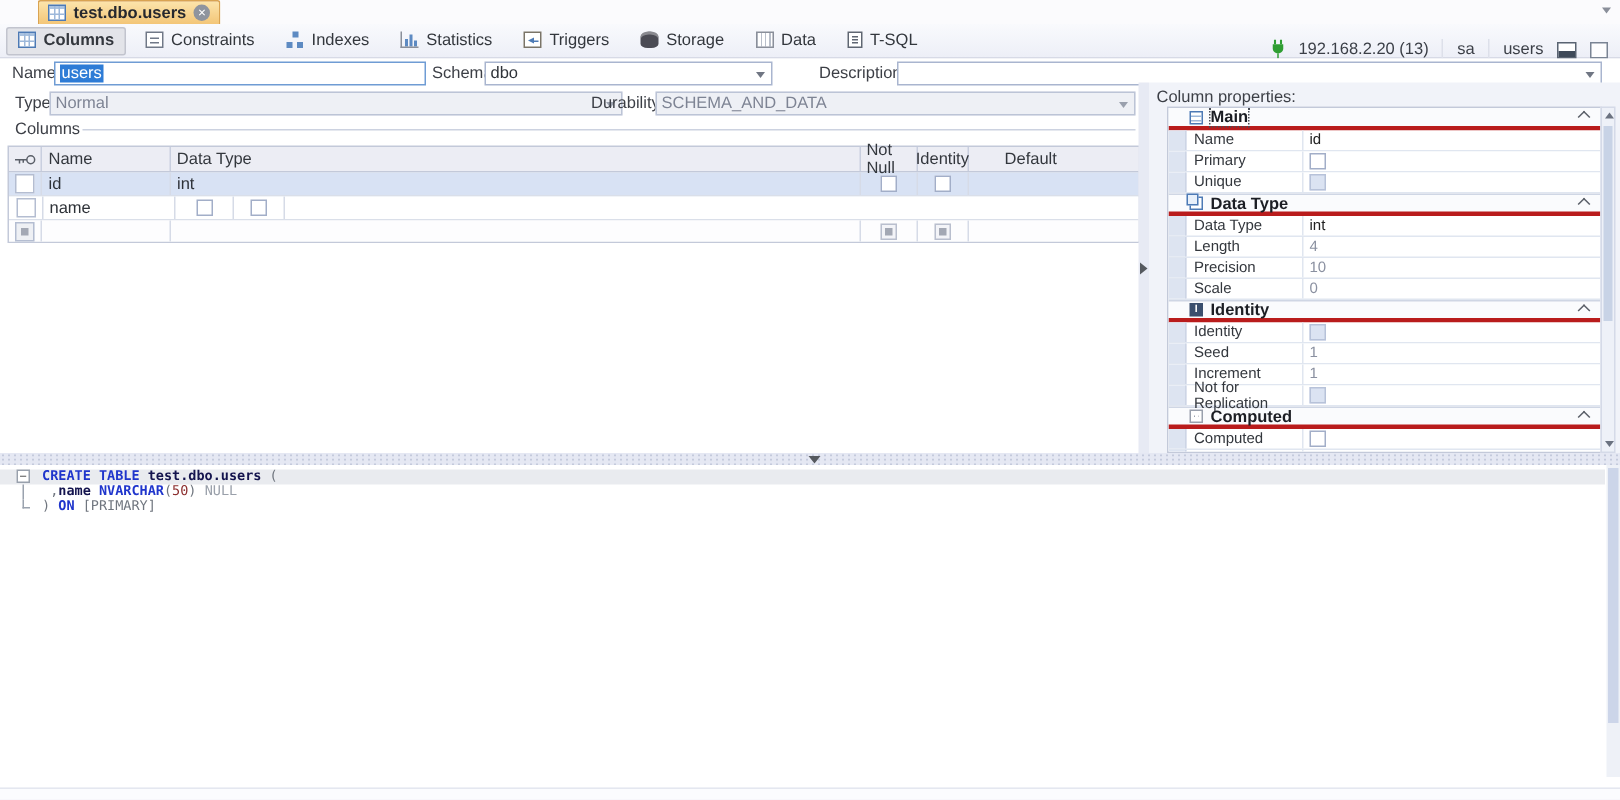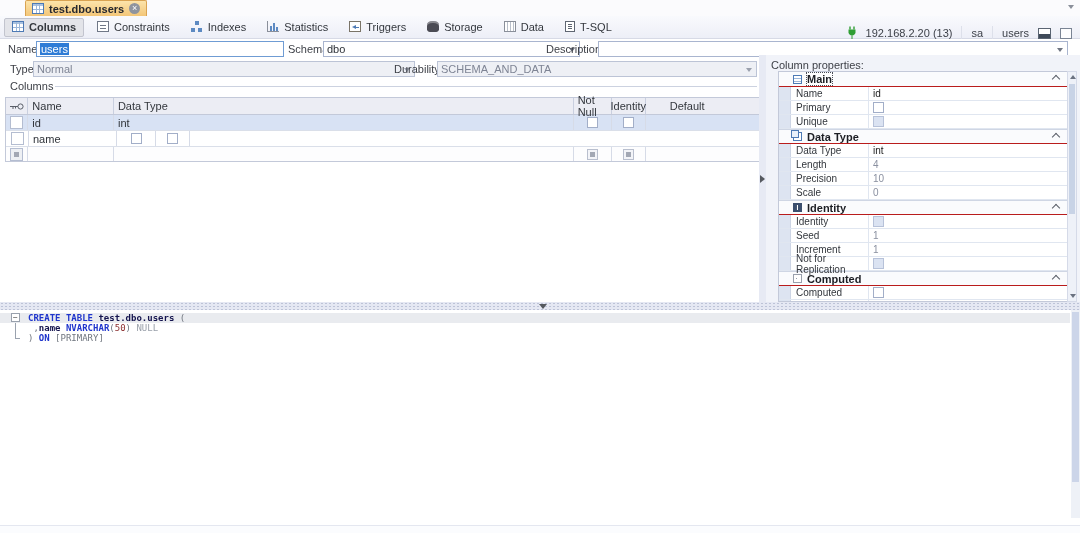--- a/index.html
+++ b/index.html
@@ -78,21 +78,21 @@
   
   .vsplit{position:absolute;left:759px;top:55px;width:7px;height:247px;background:#e7eaf4;}
   .vsplit::after{content:"";position:absolute;left:1px;top:120px;border-top:4px solid transparent;border-bottom:4px solid transparent;border-left:5px solid #55595f;}
   .hsplit{position:absolute;left:0;top:302px;width:1080px;height:8px;background:#e5e8f3;
     background-image:radial-gradient(#bdc3d7 0.8px,transparent 0.9px);background-size:4px 3px;}
   .hsplit::after{content:"";position:absolute;left:539px;top:2px;border-left:4px solid transparent;border-right:4px solid transparent;border-top:5px solid #55595f;}
   
   .props{position:absolute;left:766px;top:55px;width:314px;height:247px;background:#f1f3f9;box-sizing:border-box;}
   .ptitle{position:absolute;left:5px;top:4px;color:#3c3f46;}
   .pgrid{position:absolute;left:12px;top:16px;width:290px;height:231px;border:1px solid #c3c9d9;background:#fff;overflow:hidden;box-sizing:border-box;}
-  .pgroup-h{display:flex;align-items:center;height:15px;background:#fafbfd;border-bottom:1px solid #b91c1c;padding-left:14px;gap:5px;font-weight:bold;color:#1c1e24;box-sizing:border-box;}
+  .pgroup-h{display:flex;align-items:center;height:15px;background:#fafbfd;border-bottom:3px solid #b91c1c;padding-left:14px;gap:5px;font-weight:bold;color:#1c1e24;box-sizing:border-box;}
   .pgroup-h + .pgroup-h, .prow + .pgroup-h{border-top:1px solid #cfd6e4;}
   .plabel.focus{outline:1px dotted #4a4e57;background:#fff;}
   .chev{margin-left:auto;margin-right:8px;width:5px;height:5px;border-left:1px solid #5a5f68;border-top:1px solid #5a5f68;transform:rotate(45deg);flex:none;}
   .prow{display:flex;height:14px;border-bottom:1px solid #e0e6f0;background:#fff;box-sizing:border-box;}
   .gut{width:11px;background:#dde4f1;border-right:1px solid #cdd5e5;flex:none;}
   .pname{width:78px;padding:0 5px;display:flex;align-items:center;color:#33373d;border-right:1px solid #e0e6f0;box-sizing:border-box;font-size:10px;}
   .pval{flex:1;display:flex;align-items:center;padding:0 4px;color:#222;font-size:10px;}
   .pval.muted{color:#8a90a0;}
   .pi{width:9px;height:9px;flex:none;position:relative;box-sizing:border-box;}
   .pi-main{border:1px solid #4d7ab5;background:#fff;}
@@ -189,21 +189,21 @@
   <span class="win-b"></span>
 </div>
 
 <div class="abs" style="left:0;top:39px;width:1080px;height:263px;background:#fff;"></div>
 
 <span class="flabel" style="left:8px;top:43px;">Name:</span>
 <div class="ctl focus" style="left:36px;top:41px;width:248px;">
   <span class="selection">users</span>
 </div>
 <span class="flabel" style="left:288px;top:43px;">Schema:</span>
-<div class="ctl dd" style="left:323px;top:41px;width:257px;">
+<div class="ctl dd" style="left:323px;top:41px;width:192px;">
   <span>dbo</span>
 </div>
 <span class="flabel" style="left:546px;top:43px;">Description:</span>
 <div class="ctl dd" style="left:598px;top:41px;width:470px;">
   <span></span>
 </div>
 
 <span class="flabel" style="left:10px;top:63px;">Type:</span>
 <div class="ctl dd dis" style="left:33px;top:61px;width:382px;">
   <span>Normal</span>

